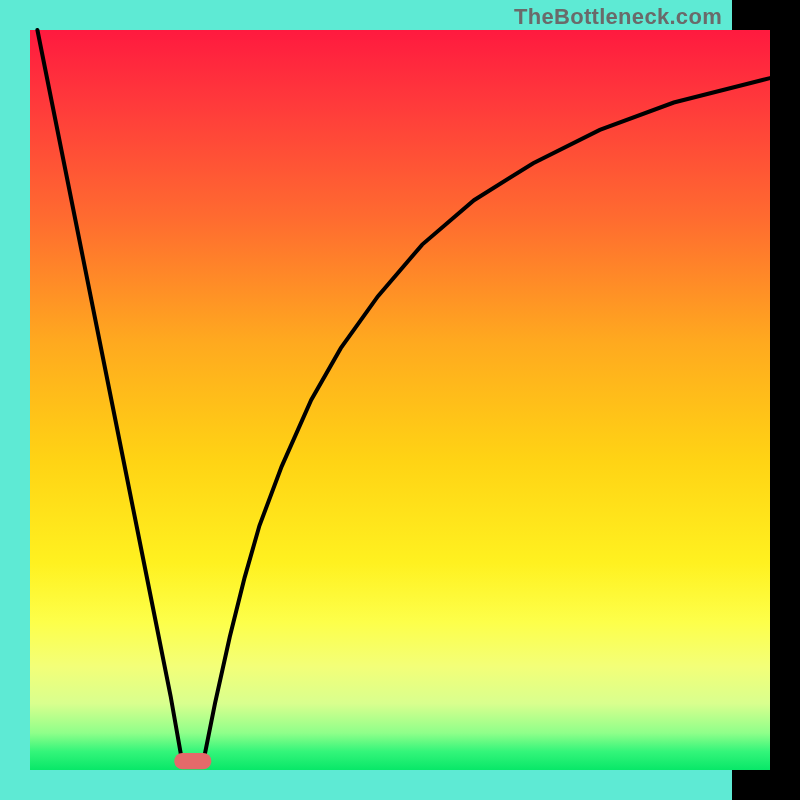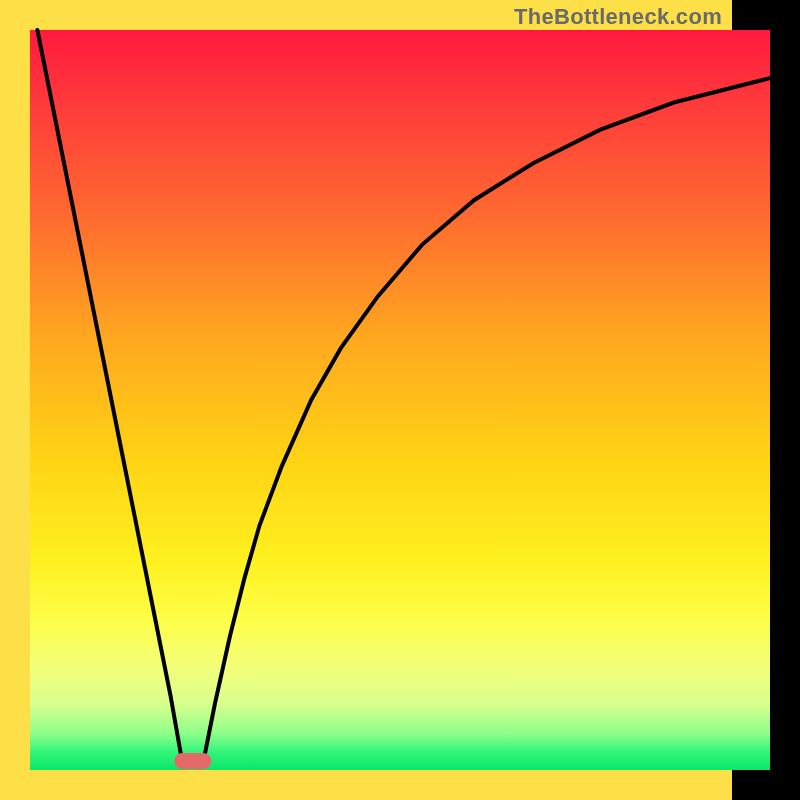--- a/index.html
+++ b/index.html
@@ -8,21 +8,21 @@
     width: 800px;
     height: 800px;
     overflow: hidden;
     font-family: Arial, Helvetica, sans-serif;
     background: #000;
   }
   .frame {
     position: relative;
     width: 732px;
     height: 800px;
-    background: #fde047;
+    background: #5eead4;
   }
   .attribution {
     position: absolute;
     top: 4px;
     right: 10px;
     font-size: 22px;
     font-weight: 600;
     color: #6a6a6a;
     letter-spacing: 0.3px;
   }

